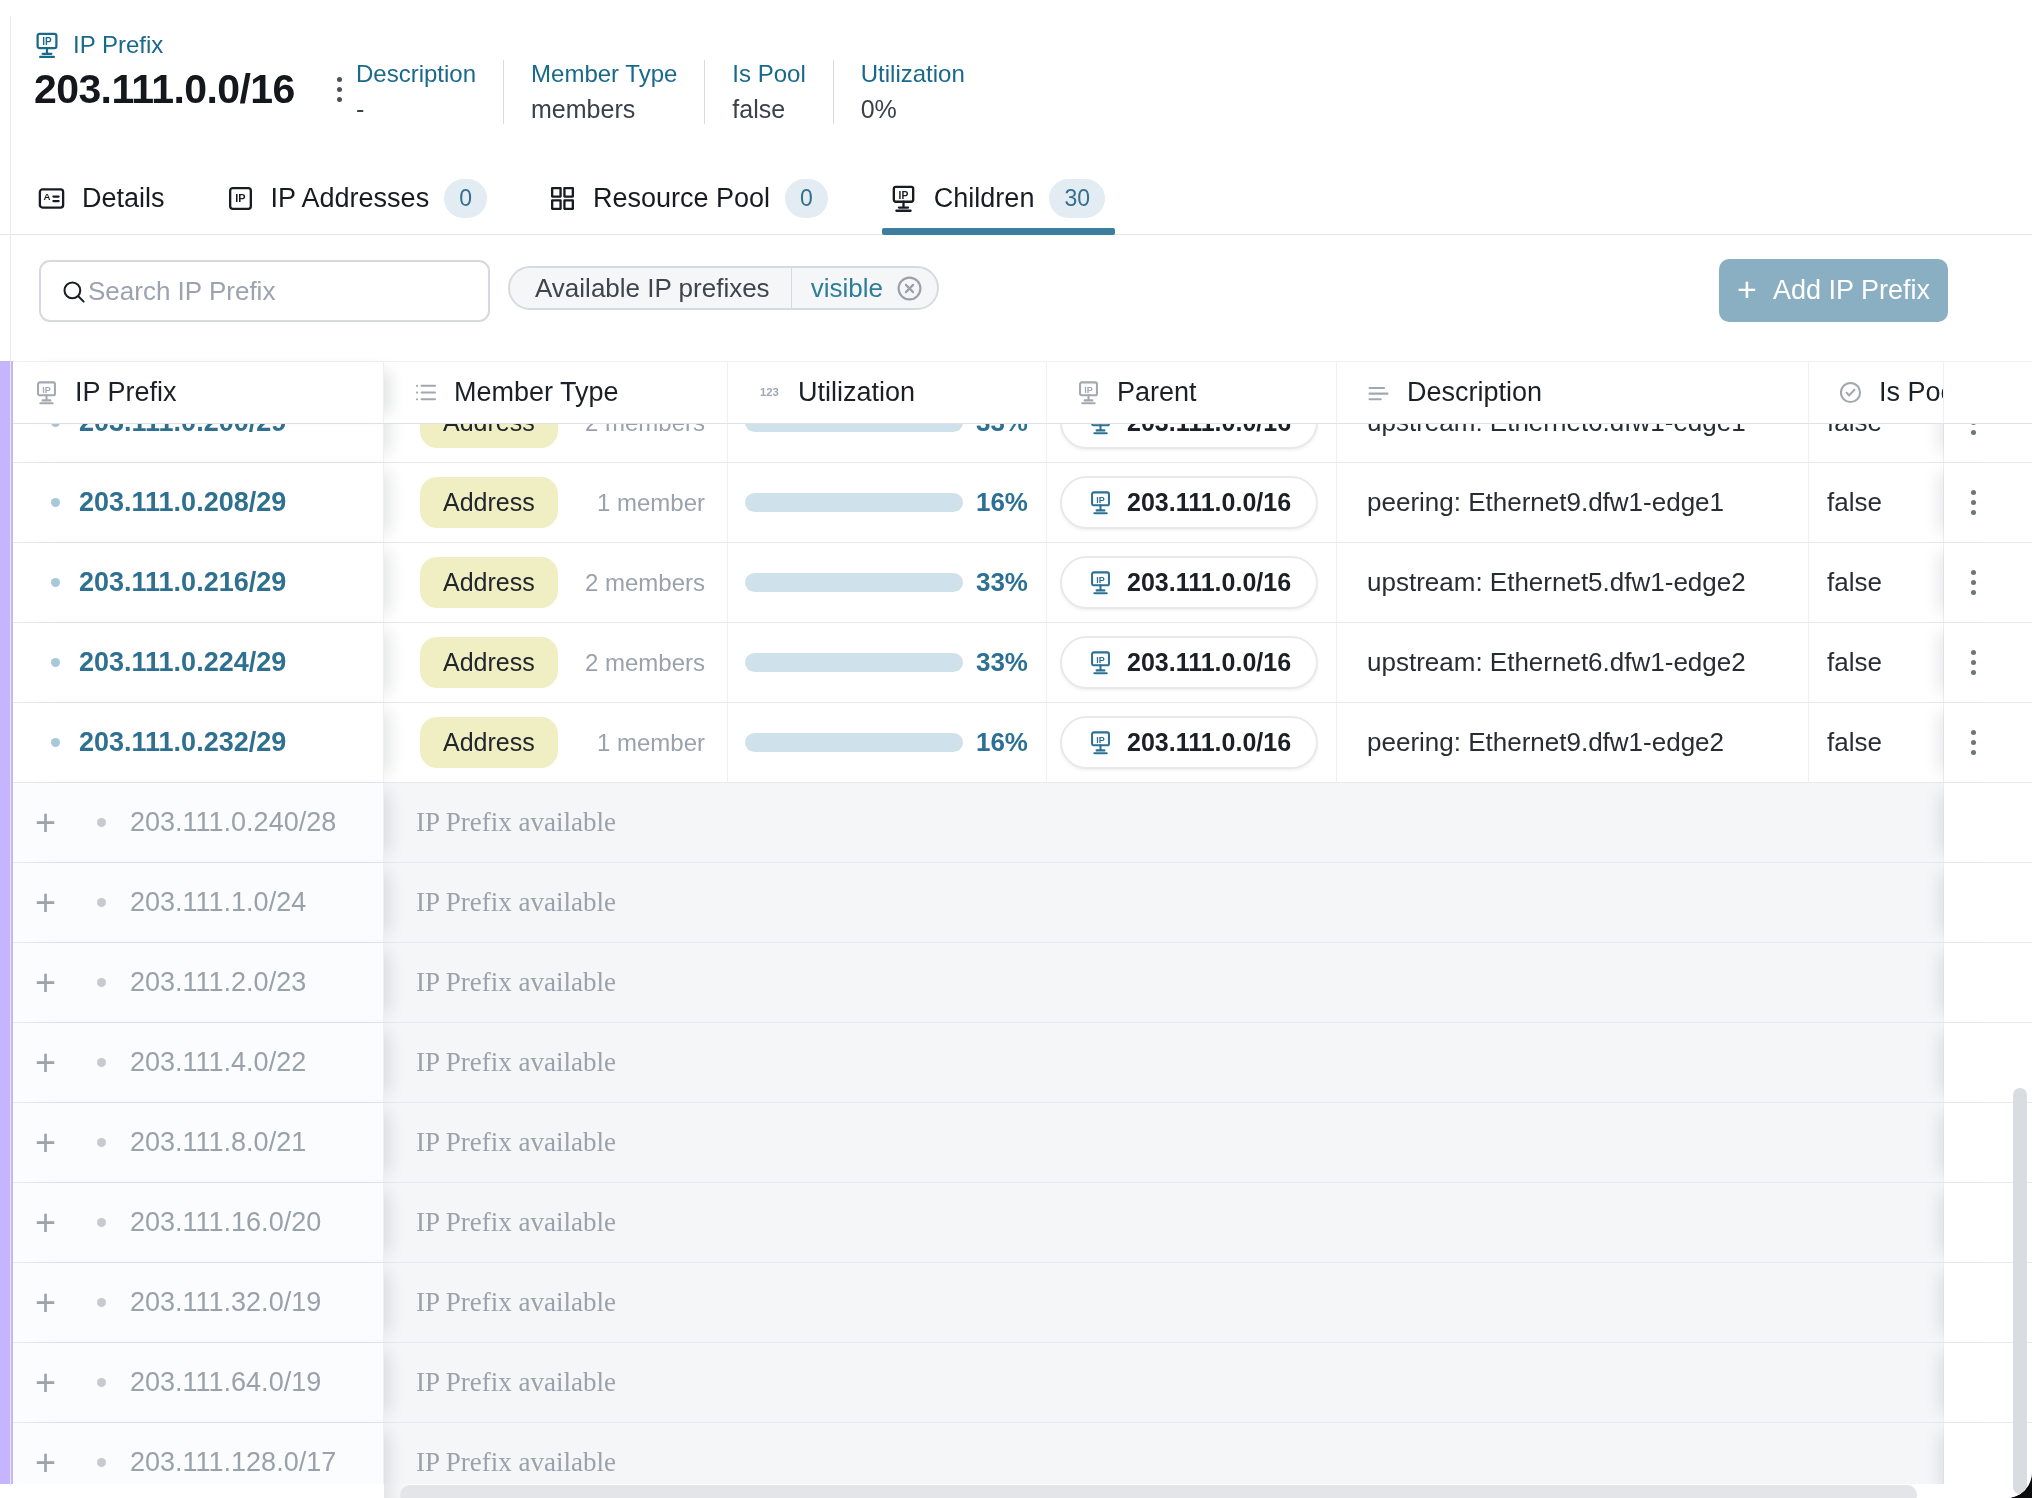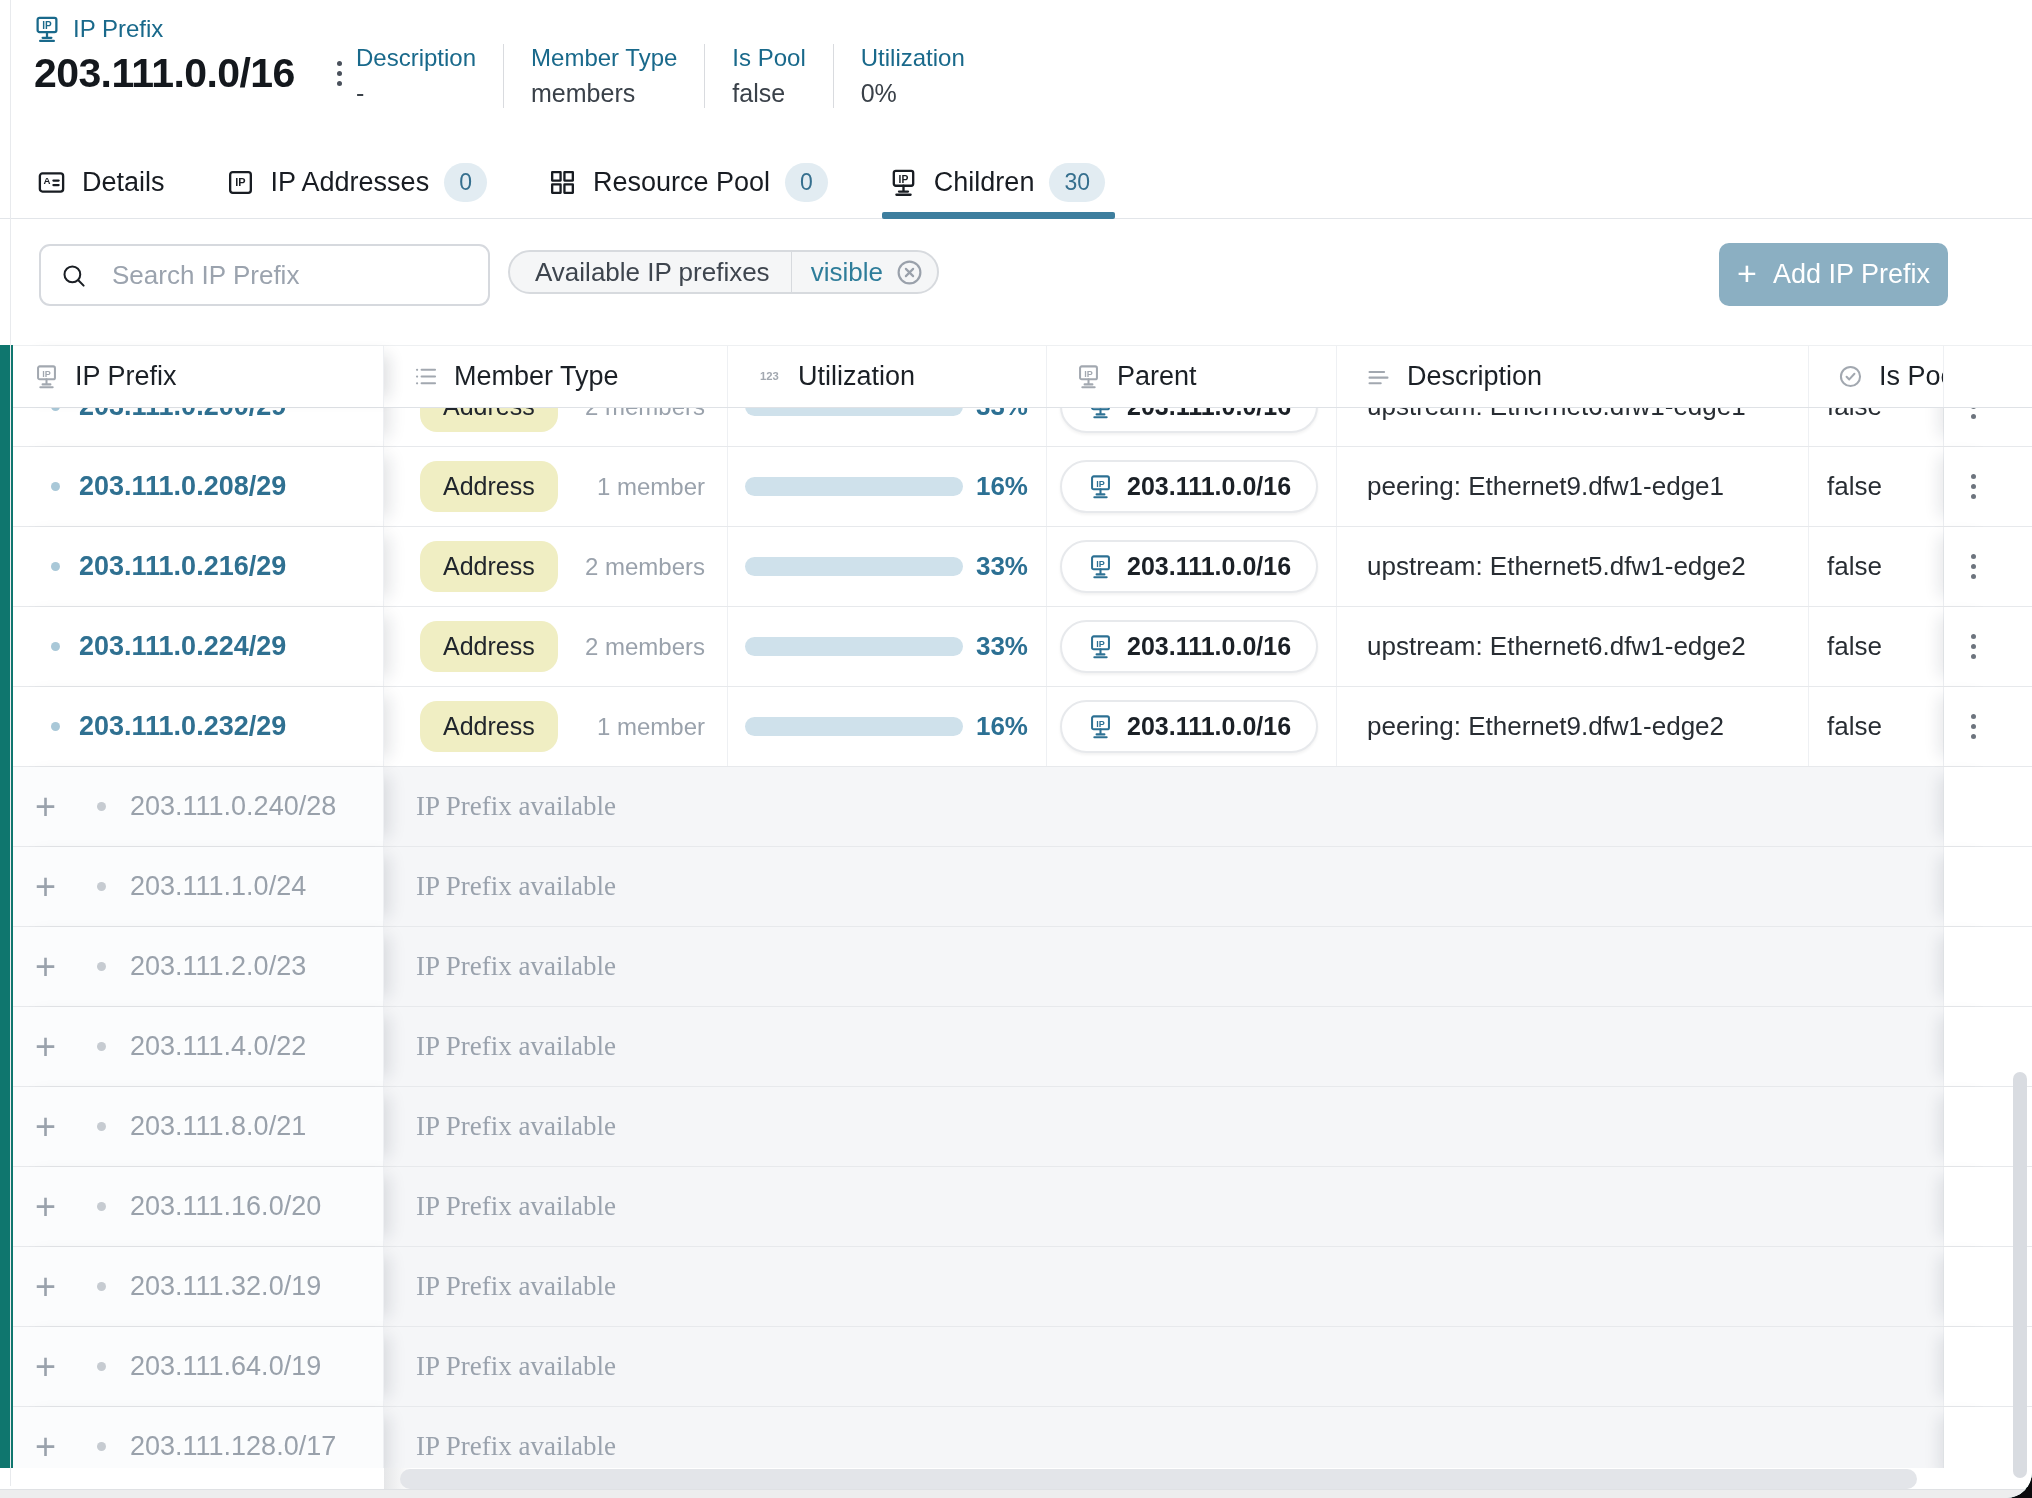--- a/index.html
+++ b/index.html
@@ -1,20 +1,20 @@
 <!DOCTYPE html>
 <html><head>
 <meta charset="utf-8">
 <style>
   * { margin:0; padding:0; box-sizing:border-box; }
   html,body { background:#ffffff; }
   body { font-family:"Liberation Sans", sans-serif; width:2032px; height:1498px; position:relative; overflow:hidden; color:#1c2127; }
 
   .corner-bg { position:absolute; right:0; bottom:0; width:44px; height:44px; background:#0b0b0d; z-index:0; }
-  .app { position:absolute; inset:0; background:#0f766e; border-bottom-right-radius:26px; overflow:hidden; z-index:1; }
+  .app { position:absolute; inset:0; background:#c4b5fd; border-bottom-right-radius:26px; overflow:hidden; z-index:1;margin-top:16px; }
   .app::before { content:''; position:absolute; left:10px; top:0; bottom:12px; width:1px; background:#e8eaed; z-index:6; }
 
   
   .header { position:relative; height:219px; border-bottom:1px solid #e2e5e9; background:#fff; }
   .breadcrumb { position:absolute; left:32px; top:14px; display:flex; align-items:center; gap:11px; color:#19698b; font-size:24px; font-weight:500; }
   .breadcrumb .icn { width:30px; height:30px; }
   .title-row { position:absolute; left:34px; top:50px; display:flex; align-items:center; }
   .page-title { font-size:41px; font-weight:700; color:#14181d; letter-spacing:-0.6px; }
   .title-menu { margin-left:36px; display:flex; flex-direction:column; gap:5px; padding:6px; cursor:pointer; }
   .title-menu i { width:5px; height:5px; border-radius:50%; background:#4a515c; }
@@ -25,21 +25,21 @@
   .meta-value { font-size:25px; color:#3a4149; margin-top:7px; }
   .tabs { position:absolute; left:36px; top:145px; height:74px; display:flex; gap:60px; }
   .tab { position:relative; display:flex; align-items:center; gap:15px; font-size:27px; color:#181c22; cursor:pointer; }
   .tab .icn { width:31px; height:31px; }
   .tab-badge { background:#e2ecf2; color:#356f8e; font-size:23px; padding:6px 15px; border-radius:999px; }
   .tab-badge:empty { display:none; }
   .tab.active::after { content:''; position:absolute; left:-6px; right:-10px; bottom:0; height:7px; background:#3d7e9e; border-radius:2px; }
 
   
   .toolbar { position:relative; height:126px; background:#fff; }
-  .search-box { position:absolute; left:39px; top:25px; width:451px; height:62px; border:2px solid #d6d9de; border-radius:11px; display:flex; align-items:center; gap:25px; padding:0 19px; background:#fff; }
+  .search-box { position:absolute; left:39px; top:25px; width:451px; height:62px; border:2px solid #d6d9de; border-radius:11px; display:flex; align-items:center; gap:1px; padding:0 19px; background:#fff; }
   .search-box .icn { width:27px; height:27px; flex:none; }
   .search-box input { border:none; outline:none; font-family:inherit; font-size:26px; color:#3a4149; width:100%; background:transparent; }
   .search-box input::placeholder { color:#9ba3ae; }
   .filter-chip { position:absolute; left:508px; top:31px; height:44px; background:#f5f6f7; border:2px solid #d7dade; border-radius:999px; display:flex; align-items:center; font-size:26px; }
   .chip-label { padding:0 21px 0 25px; color:#3e454e; }
   .chip-sep { width:1px; align-self:stretch; background:#d7dade; }
   .chip-value { padding:0 12px 0 19px; color:#2e7d9a; font-weight:500; }
   .chip-x { margin-right:13px; width:29px; height:29px; cursor:pointer; color:#9aa1ab; }
   .add-btn { position:absolute; left:1719px; top:24px; width:229px; height:63px; background:#8bafc2; border:none; border-radius:10px; color:#fff; font-family:inherit; font-size:27px; display:flex; align-items:center; justify-content:center; gap:16px; cursor:pointer; }
   .add-plus { font-size:34px; font-weight:300; line-height:1; margin-top:-3px; }

